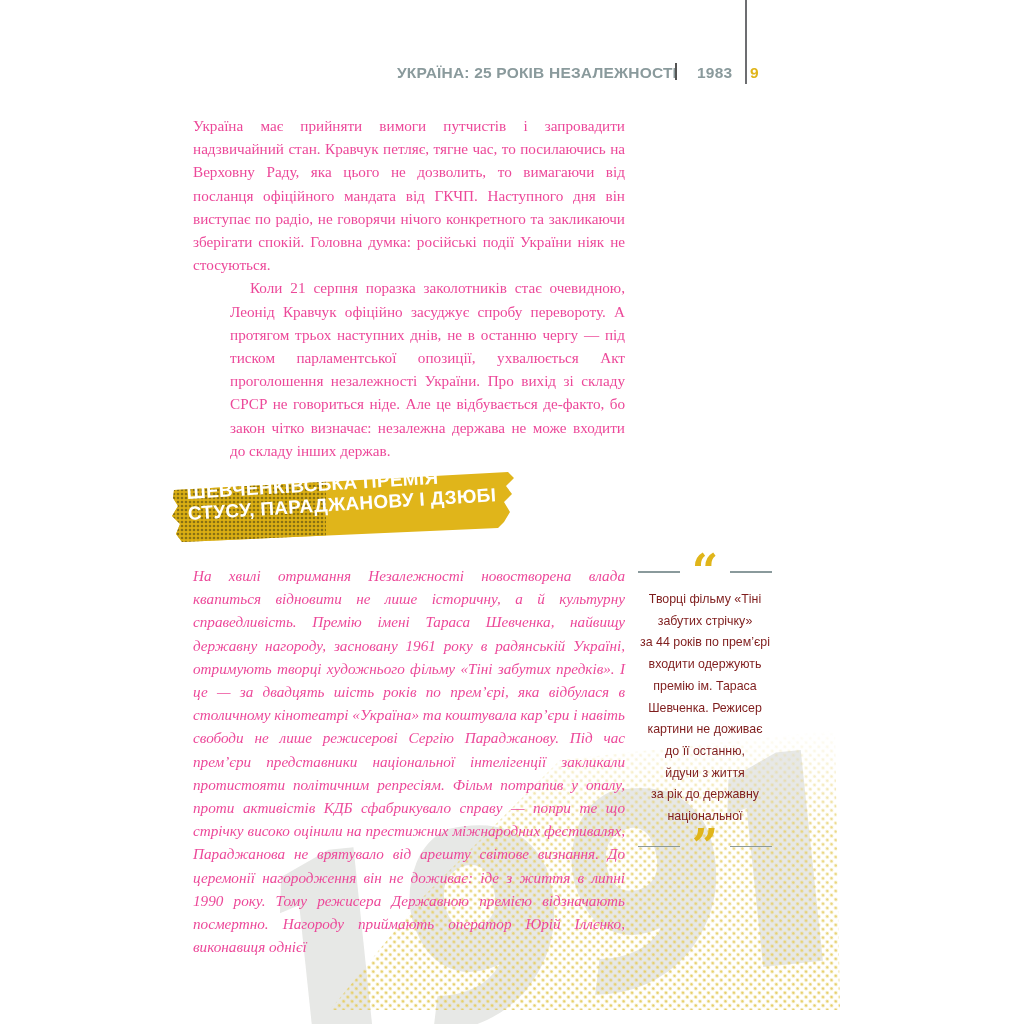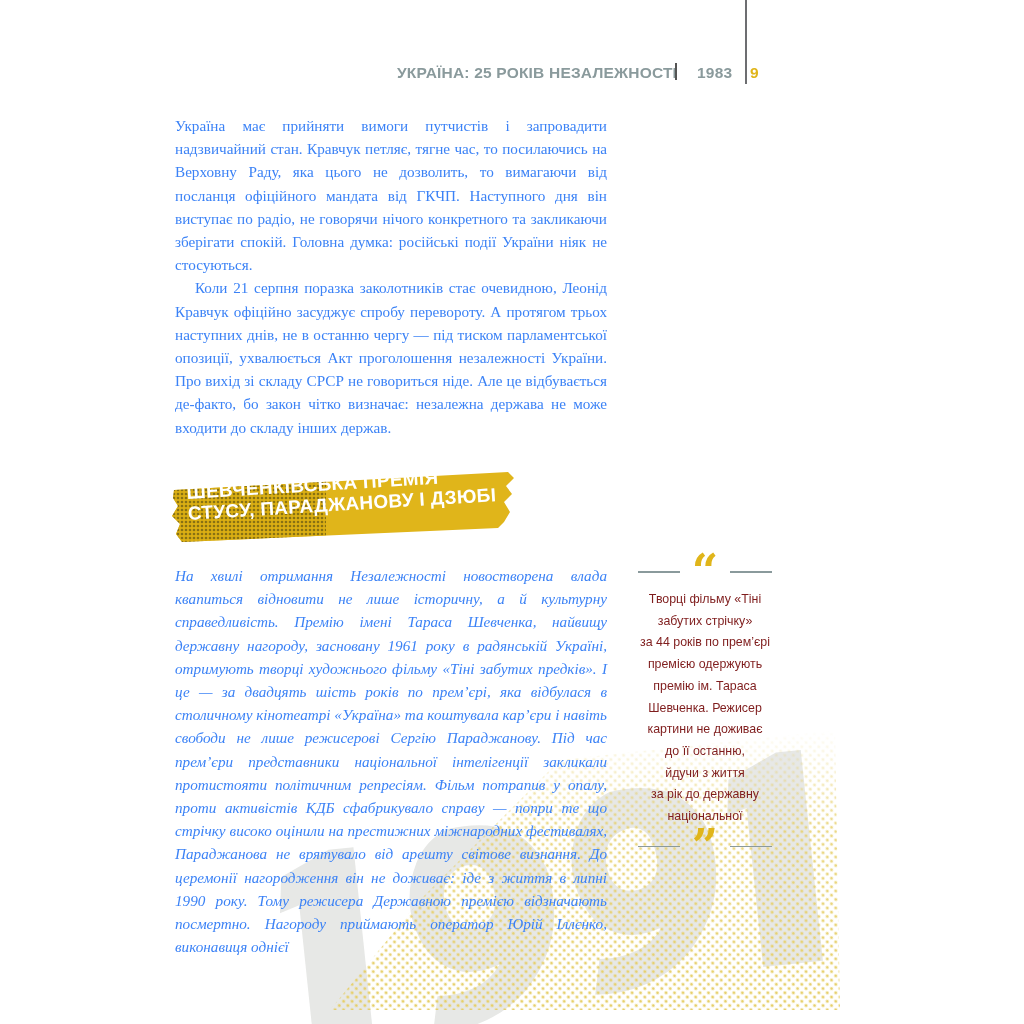--- a/index.html
+++ b/index.html
@@ -21,26 +21,26 @@
       font-family: "Liberation Sans", "DejaVu Sans", sans-serif; font-weight: 700;
       font-size: 15.5px; letter-spacing: 0.2px; color: #8a9a9c;
     }
     .running-head .title { position: absolute; left: 397px; top: 0; }
     .running-head .sep { position: absolute; left: 675px; top: -1px; width: 1.5px; height: 17px; background: #555; }
     .running-head .year { position: absolute; left: 697px; top: 0; }
     .running-head .pagenum { position: absolute; left: 750px; top: 0; color: #e0b51a; }
 
     
     .body-text {
-      position: absolute; left: 175px; width: 432px; z-index: 2;
+      position: absolute; left: 193px; width: 432px; z-index: 2;
       font-size: 15.2px; line-height: 23.2px; text-align: justify;
-      font-family: "Liberation Serif", "DejaVu Serif", serif; color: #3b82f6;
+      font-family: "Liberation Serif", "DejaVu Serif", serif; color: #ec4899;
     }
     .body-text p { margin: 0; }
-    .body-text p.indent { text-indent: 20px; }
+    .body-text p.indent { text-indent: 20px; margin-left: 37px; }
     .block1 { top: 114px; }
     .block2 { top: 564px; font-style: italic; }
 
     
     .banner { position: absolute; left: 168px; top: 468px; width: 352px; height: 78px; z-index: 2; }
     .banner svg { position: absolute; left: 0; top: 0; }
     .banner .htext {
       position: absolute; left: 18px; top: 14px; transform: rotate(-3.5deg); transform-origin: left top;
       font-family: "Liberation Sans", "DejaVu Sans", sans-serif; font-weight: 700;
       font-size: 19px; line-height: 21px; color: #ffffff; letter-spacing: 0.3px; white-space: nowrap;
@@ -136,21 +136,21 @@
   <div class="pullquote">
     <div class="pq-rule">
       <span class="line l"></span>
       <span class="mark">“</span>
       <span class="line r"></span>
     </div>
     <div class="pq-text">
       <span>Творці фільму «Тіні</span>
       <span>забутих стрічку»</span>
       <span>за 44 років по прем’єрі</span>
-      <span>премією одержують</span>
+      <span>входити одержують</span>
       <span>премію ім. Тараса</span>
       <span>Шевченка. Режисер</span>
       <span>картини не доживає</span>
       <span>до її останню,</span>
       <span>йдучи з життя</span>
       <span>за рік до державну</span>
       <span>національної</span>
     </div>
     <div class="pq-rule">
       <span class="line l"></span>

